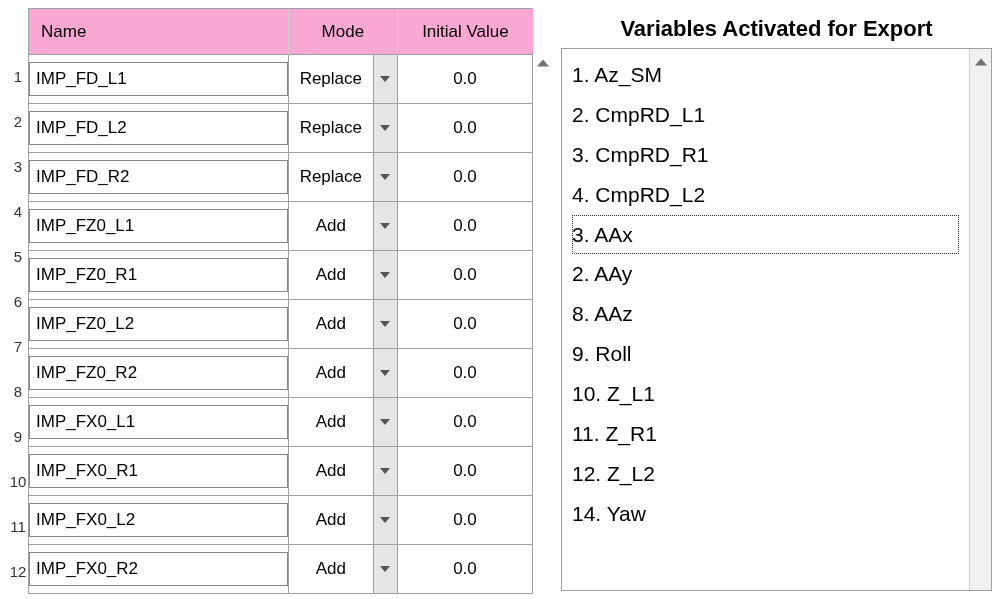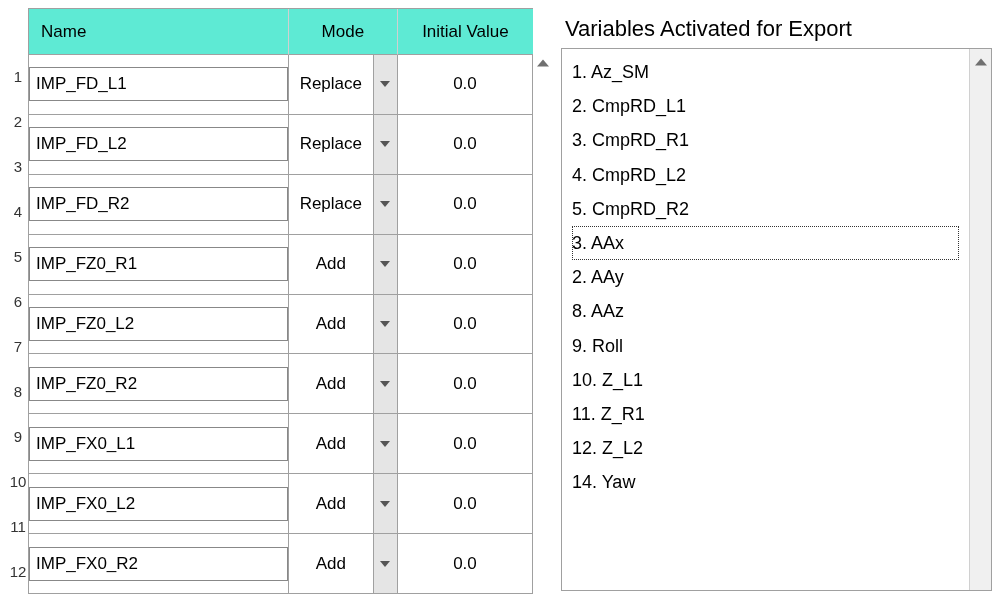--- a/index.html
+++ b/index.html
@@ -55,21 +55,21 @@
       border-collapse: separate;
       border-spacing: 0;
       border: 1px solid #a0a0a0;
       border-right: none;
       border-bottom: none;
     }
     .data-table th {
       text-align: center;
       font-weight: normal;
       padding: 10px 8px;
-      background: #5eead4;
+      background: #f9a8d4;
       border-right: 1px solid #d0d0d0;
       border-bottom: 1px solid #a0a0a0;
       font-size: 17px;
       height: 46px;
     }
     .data-table th.name-col { width: 250px; text-align: left; padding-left: 12px;}
     .data-table th.mode-col { width: 105px; }
     .data-table th.ival-col { width: 130px; border-right: none;}
     .data-table td {
       border-right: 1px solid #a0a0a0;
@@ -136,33 +136,34 @@
       fill: #707070;
     }
 
     .right-panel {
       flex: 1;
       display: flex;
       flex-direction: column;
     }
     .export-title {
       font-size: 22px;
-      font-weight: normal;
+      font-weight: bold;
       padding: 8px 4px 6px 4px;
+      text-align: center;
     }
     .export-list-wrap {
       border: 1px solid #a0a0a0;
       flex: 1;
       display: flex;
       position: relative;
     }
     .export-list {
       flex: 1;
       padding: 6px 10px;
-      font-size: 18px;
+      font-size: 21px;
       line-height: 1.9;
     }
     .export-item {
       white-space: nowrap;
     }
     .export-item.focused {
       outline: 1px dotted #333;
       outline-offset: -1px;
     }
     .vscroll-hint-right {
@@ -251,20 +252,36 @@
                   <svg viewBox="0 0 10 6">
                     <polygon points="0,0 10,0 5,6" fill="#555"></polygon>
                   </svg>
                 </div>
               </div>
             </td>
             <td class="ival-cell">0.0</td>
           </tr>
           <tr>
             <td class="name-cell">
+              <div class="input-like">IMP_FZ0_L1</div>
+            </td>
+            <td class="mode-cell">
+              <div class="mode-wrap">
+                <div class="mode-val">Add</div>
+                <div class="dd-btn">
+                  <svg viewBox="0 0 10 6">
+                    <polygon points="0,0 10,0 5,6" fill="#555"></polygon>
+                  </svg>
+                </div>
+              </div>
+            </td>
+            <td class="ival-cell">0.0</td>
+          </tr>
+          <tr>
+            <td class="name-cell">
               <div class="input-like">IMP_FZ0_R1</div>
             </td>
             <td class="mode-cell">
               <div class="mode-wrap">
                 <div class="mode-val">Add</div>
                 <div class="dd-btn">
                   <svg viewBox="0 0 10 6">
                     <polygon points="0,0 10,0 5,6" fill="#555"></polygon>
                   </svg>
                 </div>
@@ -300,20 +317,36 @@
                     <polygon points="0,0 10,0 5,6" fill="#555"></polygon>
                   </svg>
                 </div>
               </div>
             </td>
             <td class="ival-cell">0.0</td>
           </tr>
           <tr>
             <td class="name-cell">
               <div class="input-like">IMP_FX0_L1</div>
+            </td>
+            <td class="mode-cell">
+              <div class="mode-wrap">
+                <div class="mode-val">Add</div>
+                <div class="dd-btn">
+                  <svg viewBox="0 0 10 6">
+                    <polygon points="0,0 10,0 5,6" fill="#555"></polygon>
+                  </svg>
+                </div>
+              </div>
+            </td>
+            <td class="ival-cell">0.0</td>
+          </tr>
+          <tr>
+            <td class="name-cell">
+              <div class="input-like">IMP_FX0_R1</div>
             </td>
             <td class="mode-cell">
               <div class="mode-wrap">
                 <div class="mode-val">Add</div>
                 <div class="dd-btn">
                   <svg viewBox="0 0 10 6">
                     <polygon points="0,0 10,0 5,6" fill="#555"></polygon>
                   </svg>
                 </div>
               </div>
@@ -364,21 +397,20 @@
 </div>
 
 <div class="right-panel">
   <div class="export-title">Variables Activated for Export</div>
   <div class="export-list-wrap">
     <div class="export-list" id="export-list">
         <div class="export-item">1. Az_SM</div>
         <div class="export-item">2. CmpRD_L1</div>
         <div class="export-item">3. CmpRD_R1</div>
         <div class="export-item">4. CmpRD_L2</div>
-        <div class="export-item">5. CmpRD_R2</div>
         <div class="export-item focused">3. AAx</div>
         <div class="export-item">2. AAy</div>
         <div class="export-item">8. AAz</div>
         <div class="export-item">9. Roll</div>
         <div class="export-item">10. Z_L1</div>
         <div class="export-item">11. Z_R1</div>
         <div class="export-item">12. Z_L2</div>
         <div class="export-item">14. Yaw</div>
       </div>
     <div class="vscroll-hint-right">

